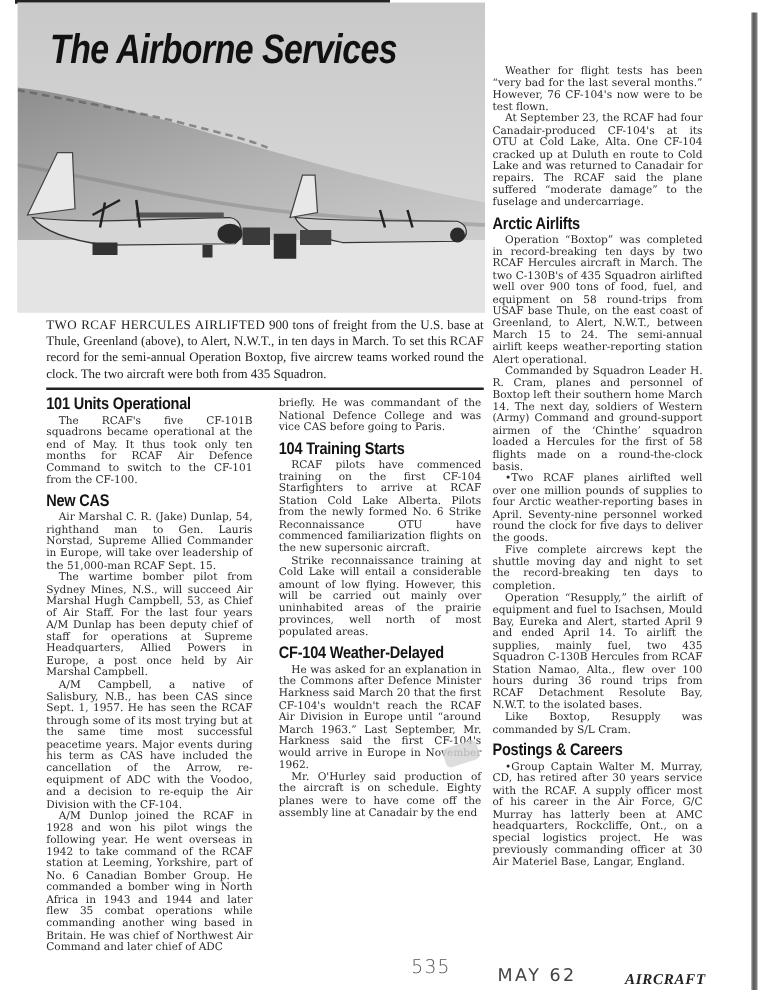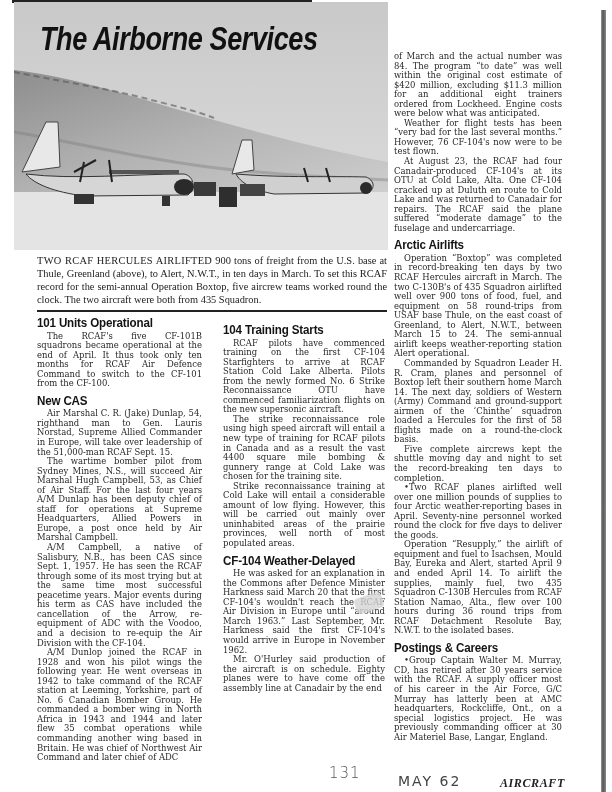--- a/index.html
+++ b/index.html
@@ -88,50 +88,50 @@
 
 <div class="title">The Airborne Services</div>
 
 <div class="caption">
   <b>TWO RCAF HERCULES AIRLIFTED</b><span> 900 tons of freight from the U.S. base at Thule, Greenland (above), to Alert, N.W.T., in ten days in March. To set this RCAF record for the semi-annual Operation Boxtop, five aircrew teams worked round the clock. The two aircraft were both from 435 Squadron.</span>
 </div>
 <div class="caption-rule"></div>
 
 <div class="col" id="col1">
   <h2 class="h-gap-bot">101 Units Operational</h2>
-  <p>The RCAF's five CF-101B squadrons became operational at the end of April. It thus took only ten months for RCAF Air Defence Command to switch to the CF-101 from the CF-100.</p>
+  <p>The RCAF's five CF-101B squadrons became operational at the end of May. It thus took only ten months for RCAF Air Defence Command to switch to the CF-101 from the CF-100.</p>
   <h2 class="h-gap-top h-gap-bot">New CAS</h2>
   <p>Air Marshal C. R. (Jake) Dunlap, 54, righthand man to Gen. Lauris Norstad, Supreme Allied Commander in Europe, will take over leadership of the 51,000-man RCAF Sept. 15.</p>
   <p>The wartime bomber pilot from Sydney Mines, N.S., will succeed Air Marshal Hugh Campbell, 53, as Chief of Air Staff. For the last four years A/M Dunlap has been deputy chief of staff for operations at Supreme Headquarters, Allied Powers in Europe, a post once held by Air Marshal Campbell.</p>
   <p>A/M Campbell, a native of Salisbury, N.B., has been CAS since Sept. 1, 1957. He has seen the RCAF through some of its most trying but at the same time most successful peacetime years. Major events during his term as CAS have included the cancellation of the Arrow, re-equipment of ADC with the Voodoo, and a decision to re-equip the Air Division with the CF-104.</p>
   <p>A/M Dunlop joined the RCAF in 1928 and won his pilot wings the following year. He went overseas in 1942 to take command of the RCAF station at Leeming, Yorkshire, part of No. 6 Canadian Bomber Group. He commanded a bomber wing in North Africa in 1943 and 1944 and later flew 35 combat operations while commanding another wing based in Britain. He was chief of Northwest Air Command and later chief of ADC</p>
 </div>
 
 <div class="col" id="col2">
+  <p class="noindent">briefly. He was commandant of the National Defence College and was vice CAS before going to Paris.</p>
   <h2 class="h-gap-top h-gap-bot">104 Training Starts</h2>
   <p>RCAF pilots have commenced training on the first CF-104 Starfighters to arrive at RCAF Station Cold Lake Alberta. Pilots from the newly formed No. 6 Strike Reconnaissance OTU have commenced familiarization flights on the new supersonic aircraft.</p>
-  <p>The strike reconnaissance role using high speed aircraft will entail a new type of training for RCAF pilots in Canada and as a result the vast 4400 square mile bombing &amp; gunnery range at Cold Lake was chosen for the training site.</p>
   <p>Strike reconnaissance training at Cold Lake will entail a considerable amount of low flying. However, this will be carried out mainly over uninhabited areas of the prairie provinces, well north of most populated areas.</p>
   <h2 class="h-gap-top h-gap-bot">CF-104 Weather-Delayed</h2>
   <p>He was asked for an explanation in the Commons after Defence Minister Harkness said March 20 that the first CF-104's wouldn't reach the RCAF Air Division in Europe until “around March 1963.” Last September, Mr. Harkness said the first CF-104's would arrive in Europe in November 1962.</p>
   <p>Mr. O'Hurley said production of the aircraft is on schedule. Eighty planes were to have come off the assembly line at Canadair by the end</p>
 </div>
 
 <div class="col" id="col3">
-  <p class="noindent">of March and the actual number was 84. The program “to date” was well within the original cost estimate of $420 million, excluding $11.3 million for an additional eight trainers ordered from Lockheed. Engine costs were below what was anticipated.</p>
   <p>Weather for flight tests has been “very bad for the last several months.” However, 76 CF-104's now were to be test flown.</p>
-  <p>At August 23, the RCAF had four Canadair-produced CF-104's at its OTU at Cold Lake, Alta. One CF-104 cracked up at Duluth en route to Cold Lake and was returned to Canadair for repairs. The RCAF said the plane suffered “moderate damage” to the fuselage and undercarriage.</p>
+  <p>At September 23, the RCAF had four Canadair-produced CF-104's at its OTU at Cold Lake, Alta. One CF-104 cracked up at Duluth en route to Cold Lake and was returned to Canadair for repairs. The RCAF said the plane suffered “moderate damage” to the fuselage and undercarriage.</p>
   <h2 class="h-gap-top h-gap-bot">Arctic Airlifts</h2>
   <p>Operation “Boxtop” was completed in record-breaking ten days by two RCAF Hercules aircraft in March. The two C-130B's of 435 Squadron airlifted well over 900 tons of food, fuel, and equipment on 58 round-trips from USAF base Thule, on the east coast of Greenland, to Alert, N.W.T., between March 15 to 24. The semi-annual airlift keeps weather-reporting station Alert operational.</p>
   <p>Commanded by Squadron Leader H. R. Cram, planes and personnel of Boxtop left their southern home March 14. The next day, soldiers of Western (Army) Command and ground-support airmen of the ‘Chinthe’ squadron loaded a Hercules for the first of 58 flights made on a round-the-clock basis.</p>
+  <p>•Two RCAF planes airlifted well over one million pounds of supplies to four Arctic weather-reporting bases in April. Seventy-nine personnel worked round the clock for five days to deliver the goods.</p>
   <p>Five complete aircrews kept the shuttle moving day and night to set the record-breaking ten days to completion.</p>
-  <p>•Two RCAF planes airlifted well over one million pounds of supplies to four Arctic weather-reporting bases in April. Seventy-nine personnel worked round the clock for five days to deliver the goods.</p>
   <p>Operation “Resupply,” the airlift of equipment and fuel to Isachsen, Mould Bay, Eureka and Alert, started April 9 and ended April 14. To airlift the supplies, mainly fuel, two 435 Squadron C-130B Hercules from RCAF Station Namao, Alta., flew over 100 hours during 36 round trips from RCAF Detachment Resolute Bay, N.W.T. to the isolated bases.</p>
+  <p>Like Boxtop, Resupply was commanded by S/L Cram.</p>
   <h2 class="h-gap-top h-gap-bot">Postings &amp; Careers</h2>
   <p>•Group Captain Walter M. Murray, CD, has retired after 30 years service with the RCAF. A supply officer most of his career in the Air Force, G/C Murray has latterly been at AMC headquarters, Rockcliffe, Ont., on a special logistics project. He was previously commanding officer at 30 Air Materiel Base, Langar, England.</p>
 </div>
 
 <div class="smudge"></div>
 
 <div class="folio">40</div>
-<div class="handwrite-a">131</div>
+<div class="handwrite-a">535</div>
 <div class="handwrite-b">MAY 62</div>
 <div class="magazine">AIRCRAFT</div>
 
 </body></html>

